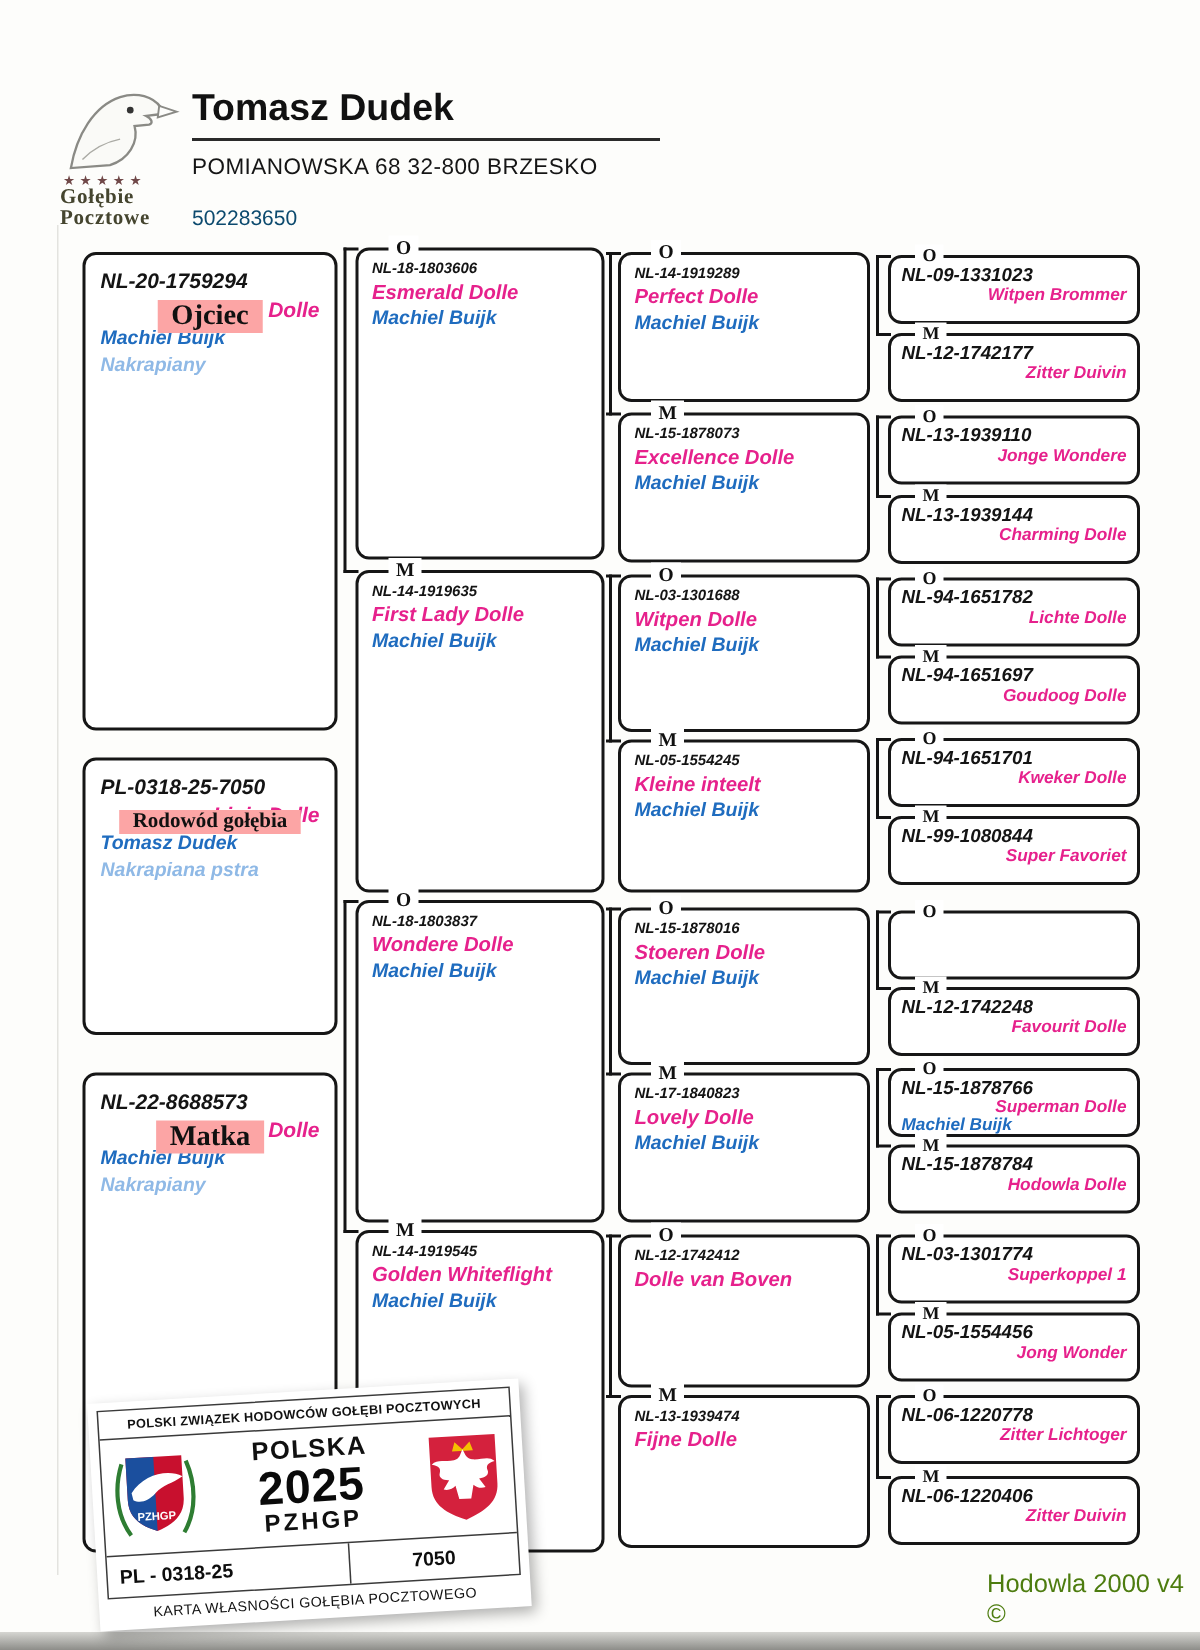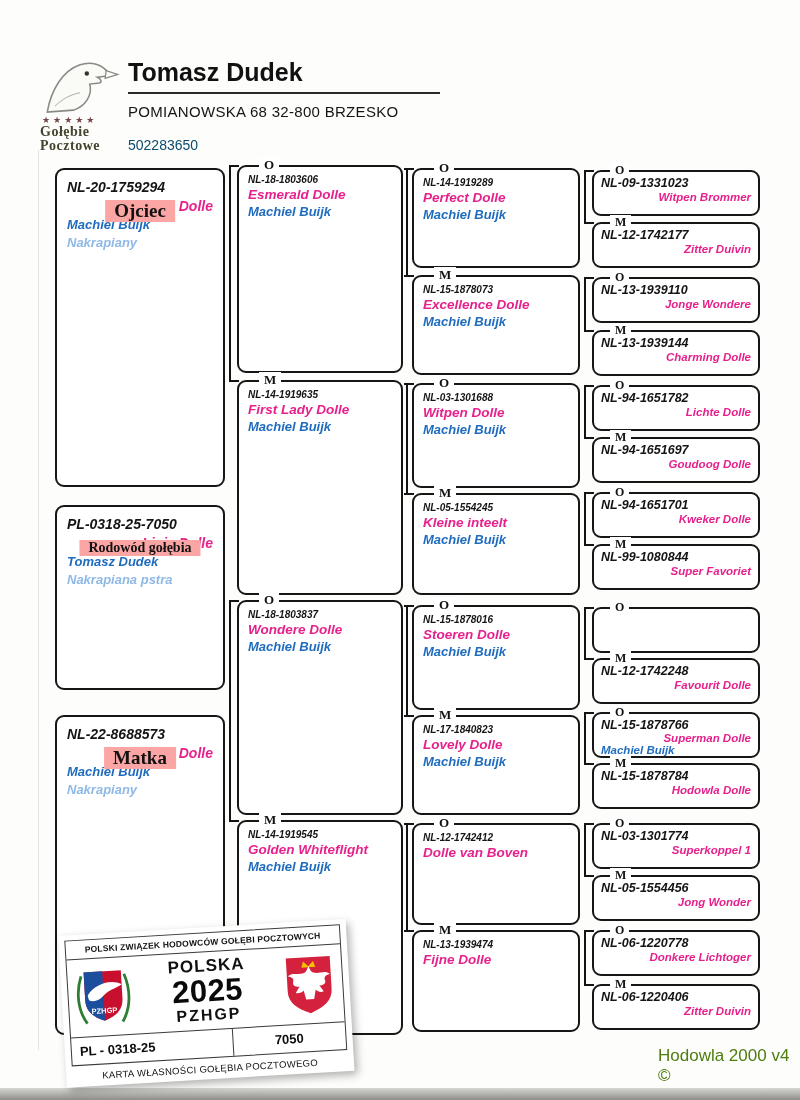--- a/index.html
+++ b/index.html
@@ -300,21 +300,21 @@
     <span class="sex">M</span>
     <div class="inner">
       <div class="ring">NL-05-1554456</div>
       <div class="pname">Jong Wonder</div>
     </div>
   </div>
   <div class="box g4 c4" style="top:930px;height:46px;">
     <span class="sex">O</span>
     <div class="inner">
       <div class="ring">NL-06-1220778</div>
-      <div class="pname">Donkere Lichtoger</div>
+      <div class="pname">Zitter Lichtoger</div>
     </div>
   </div>
   <div class="box g4 c4" style="top:984px;height:46px;">
     <span class="sex">M</span>
     <div class="inner">
       <div class="ring">NL-06-1220406</div>
       <div class="pname">Zitter Duivin</div>
     </div>
   </div>
 

